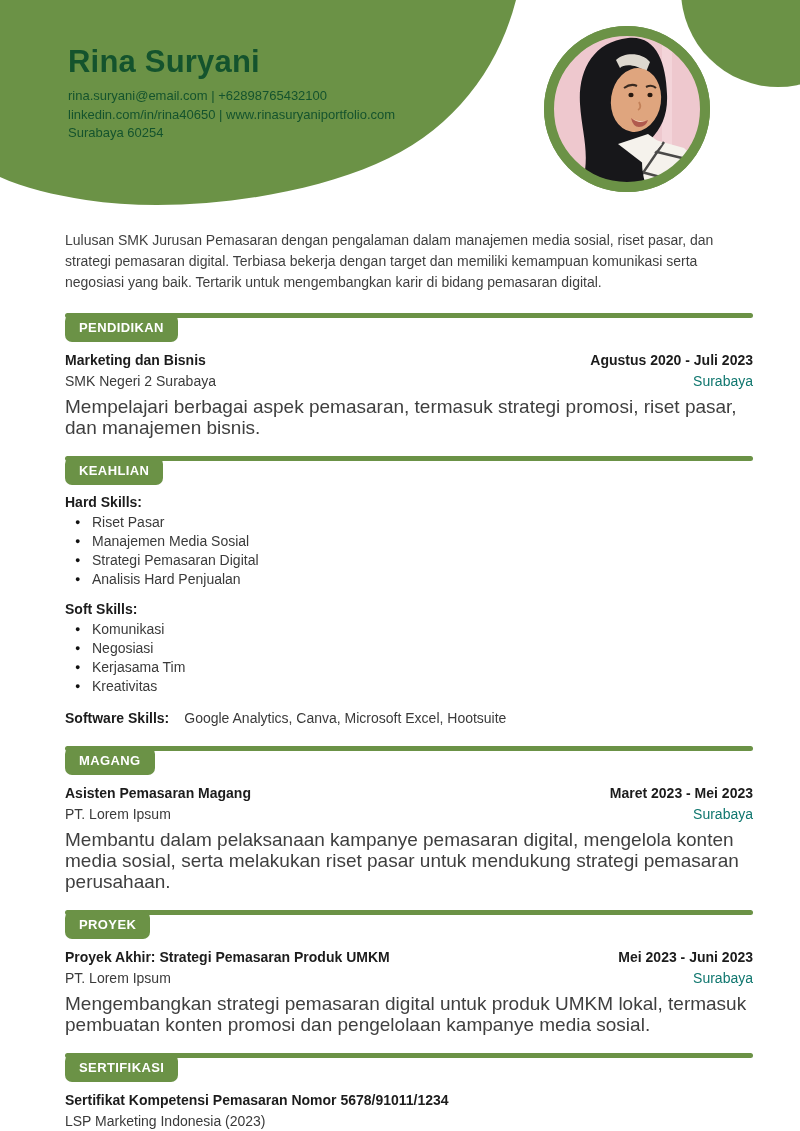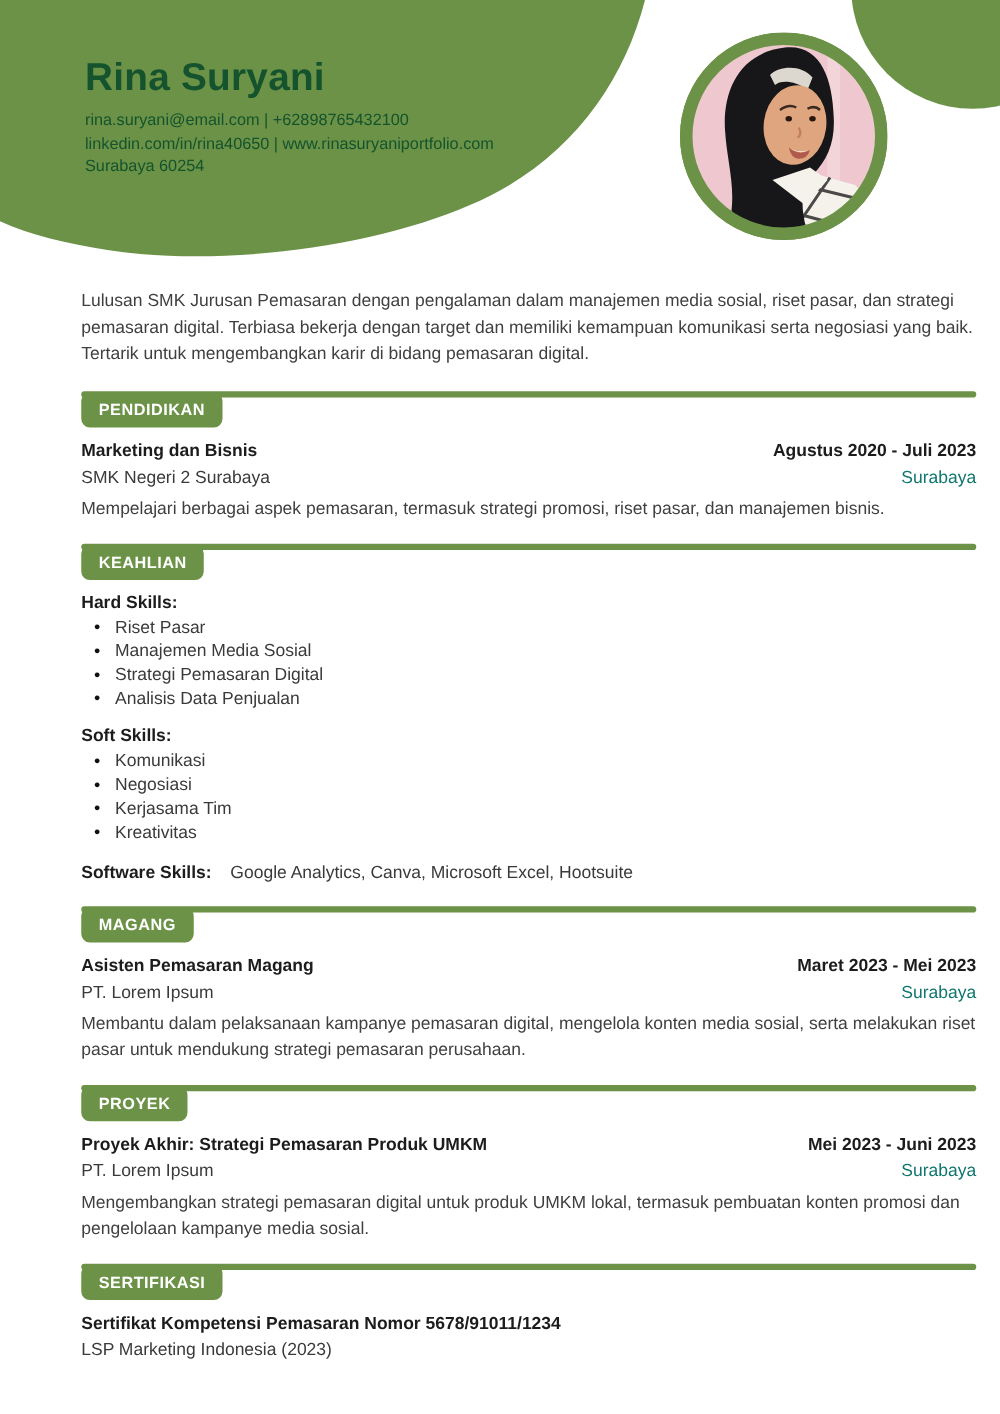--- a/index.html
+++ b/index.html
@@ -12,38 +12,38 @@
     color:#3f3f3f;
   }
   
   .header{position:relative;height:212px;}
   .header-art{position:absolute;left:0;top:0;}
   .header-text{position:absolute;left:68px;top:44px;color:#14532d;}
   .name{font-size:31px;font-weight:bold;letter-spacing:0.2px;margin:0 0 7px 0;}
   .contact-line{font-size:13px;line-height:18.5px;}
   .photo-wrap{position:absolute;left:544px;top:26px;width:166px;height:166px;}
   
-  .content{padding:0 19px 0 65px;}
+  .content{padding:0 47px 0 65px;}
   .summary{margin-top:18px;font-size:14px;line-height:21px;color:#3f3f3f;}
   .section{margin-top:18px;}
   .section.first{margin-top:20px;}
   .section-header{position:relative;height:27px;margin-bottom:10px;}
   .section-line{position:absolute;top:0;left:0;width:100%;height:4.5px;background:#6b9246;border-radius:3px;}
   .section-label{
     position:absolute;top:1px;left:0;
     background:#6b9246;color:#ffffff;
     font-size:13px;font-weight:bold;letter-spacing:0.4px;
     padding:6px 14px 7px 14px;border-radius:7px;
   }
   .entry-row{display:flex;justify-content:space-between;align-items:baseline;gap:12px;}
   .entry-title{font-size:14px;font-weight:bold;color:#1c1c1c;line-height:21px;}
   .entry-date{font-size:14px;font-weight:bold;color:#1c1c1c;line-height:21px;white-space:nowrap;}
   .entry-sub{font-size:14px;color:#3a3a3a;line-height:21px;}
   .entry-loc{font-size:14px;color:#0f766e;line-height:21px;white-space:nowrap;}
-  .entry-desc{font-size:14px;color:#3f3f3f;line-height:21px;margin-top:4px;}
+  .entry-desc{font-size:19px;color:#3f3f3f;line-height:21px;margin-top:4px;}
   
   .skills-heading{font-size:14px;font-weight:bold;color:#1c1c1c;line-height:19px;margin-top:7px;}
   .skills-heading.soft{margin-top:11px;}
   ul.skill-list{list-style:none;margin:1px 0 0 0;padding:0 0 0 10px;}
   ul.skill-list li{
     position:relative;font-size:14px;line-height:19px;color:#3a3a3a;
     padding-left:17px;
   }
   ul.skill-list li::before{
     content:"\25CF";position:absolute;left:0;top:0;
@@ -139,21 +139,21 @@
       <div class="section-header">
         <div class="section-line"></div>
         <div class="section-label">KEAHLIAN</div>
       </div>
 
       <div class="skills-heading">Hard Skills:</div>
       <ul class="skill-list">
         <li>Riset Pasar</li>
         <li>Manajemen Media Sosial</li>
         <li>Strategi Pemasaran Digital</li>
-        <li>Analisis Data Penjualan</li>
+        <li>Analisis Hard Penjualan</li>
       </ul>
 
       <div class="skills-heading soft">Soft Skills:</div>
       <ul class="skill-list">
         <li>Komunikasi</li>
         <li>Negosiasi</li>
         <li>Kerjasama Tim</li>
         <li>Kreativitas</li>
       </ul>
 

